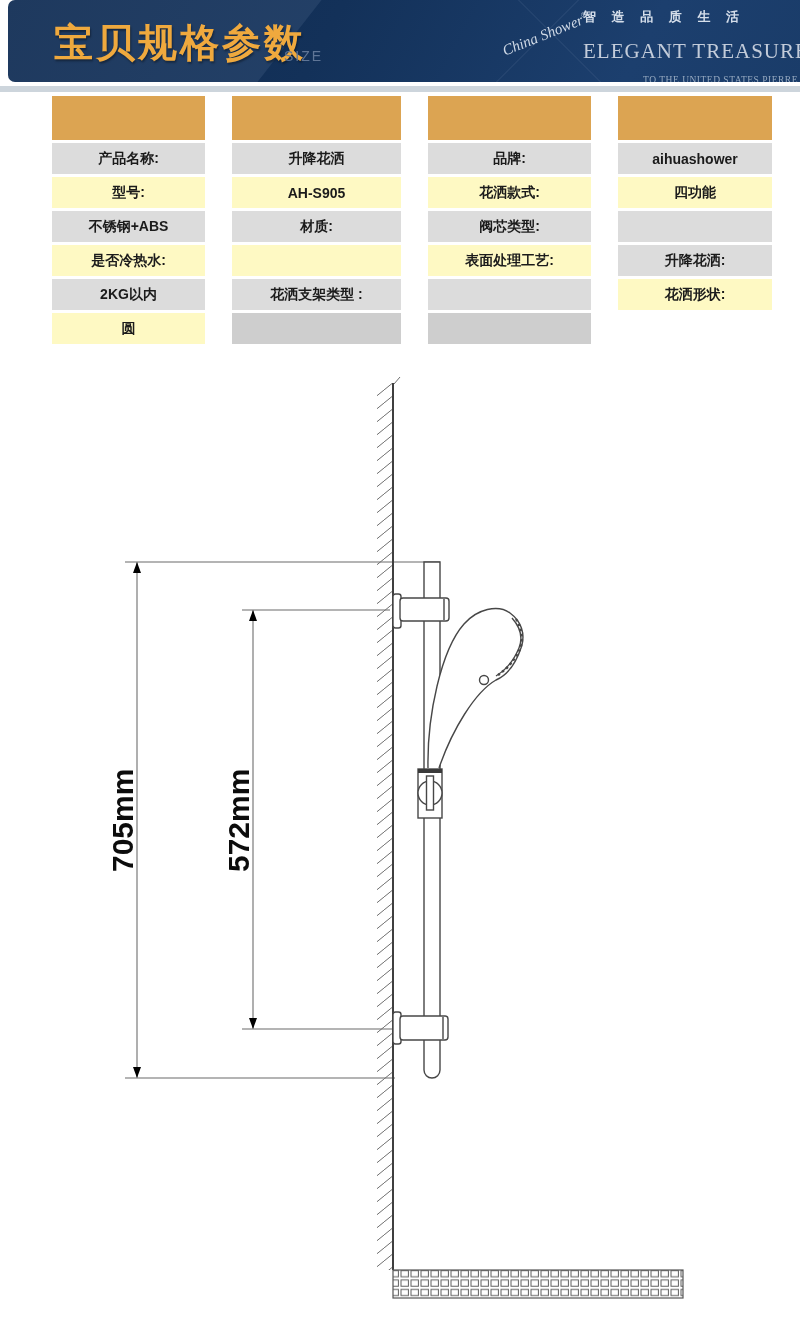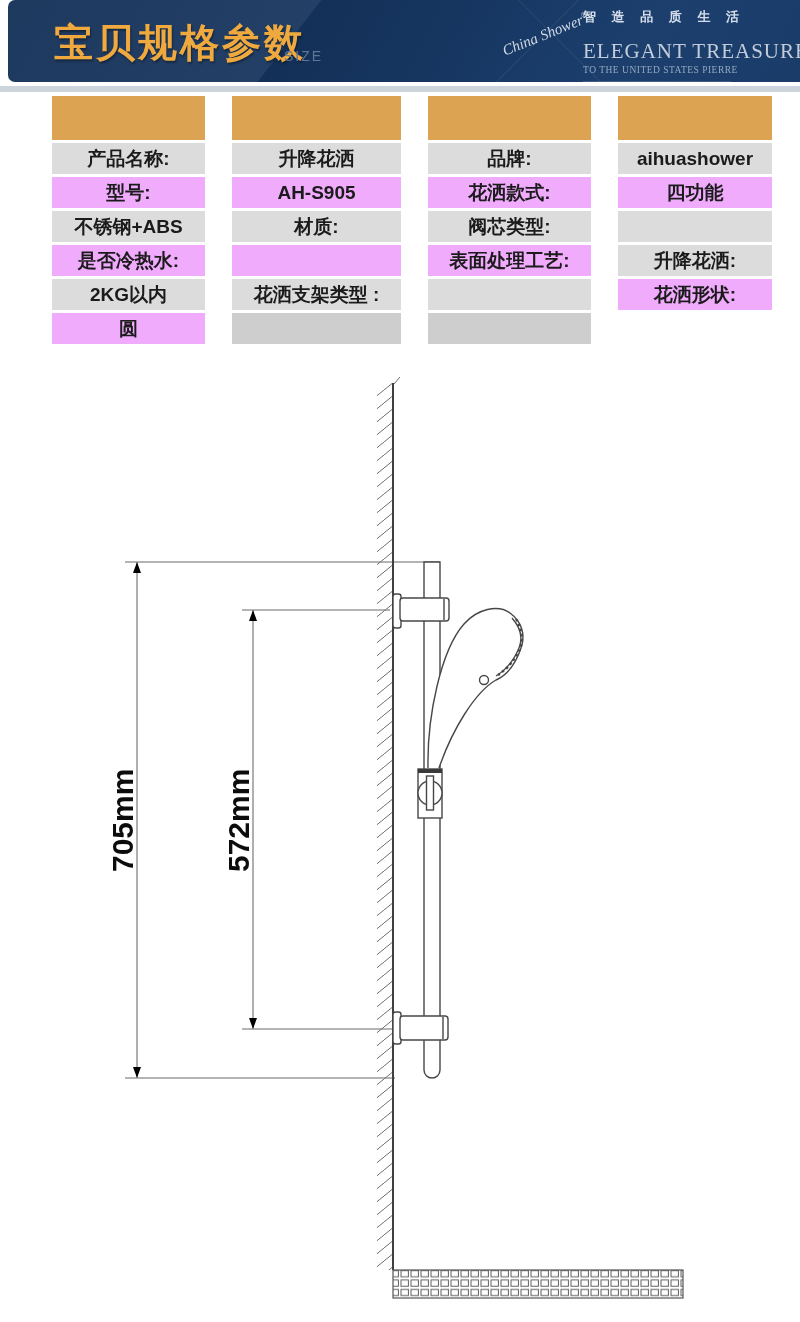--- a/index.html
+++ b/index.html
@@ -42,45 +42,45 @@
   .brand-tagline {
     font-size:13px; font-weight:bold; letter-spacing:6px;
     color:#d5deea; margin-bottom:13px; white-space:nowrap;
   }
   .brand-name-en {
     font-family:"Liberation Serif", serif; font-size:21px;
     letter-spacing:1px; color:#c3ccda; white-space:nowrap;
   }
   .brand-sub-en {
     font-family:"Liberation Serif", serif; font-size:9.5px;
-    letter-spacing:0.5px; color:#96a9c0; margin-top:1px; white-space:nowrap;
+    letter-spacing:0.5px; color:#96a9c0; margin-top:11px; white-space:nowrap;text-align:right;
   }
   .fine-print { margin-top:6px; }
   .fine-print div { height:2px; background:rgba(150,169,192,0.30); margin-bottom:3px; }
   .fp1{width:148px;} .fp2{width:142px;} .fp3{width:136px;} .fp4{width:96px;}
   .header-strip {
     position:absolute; top:86px; left:0; width:800px; height:6px;
     background:#cdd5dc;
   }
 
   
   .spec-table {
     position:absolute; top:96px; left:28px;
     display:grid;
     grid-template-columns:177px 193px 187px 178px;
     grid-template-rows:44px repeat(6,31px);
     gap:3px;
   }
   .cell {
     display:flex; align-items:center; justify-content:center;
-    font-size:19px; font-weight:600; color:#1b1b1b; white-space:nowrap;margin-left:24px;
+    font-size:14px; font-weight:600; color:#1b1b1b; white-space:nowrap;margin-left:24px;
   }
   .gold  { background:#dca452; }
   .light { background:#dcdcdc; }
-  .dark  { background:#f0abfc; }
+  .dark  { background:#fef9c3; }
   .dark-alt { background:#cecece; }
 
   
   .diagram-svg { position:absolute; top:0; left:0; }
   .dimtext {
     font-family:"Liberation Sans", sans-serif;
     font-size:30px; font-weight:bold; fill:#0c0c0c;
   }
 </style>
 </head>

